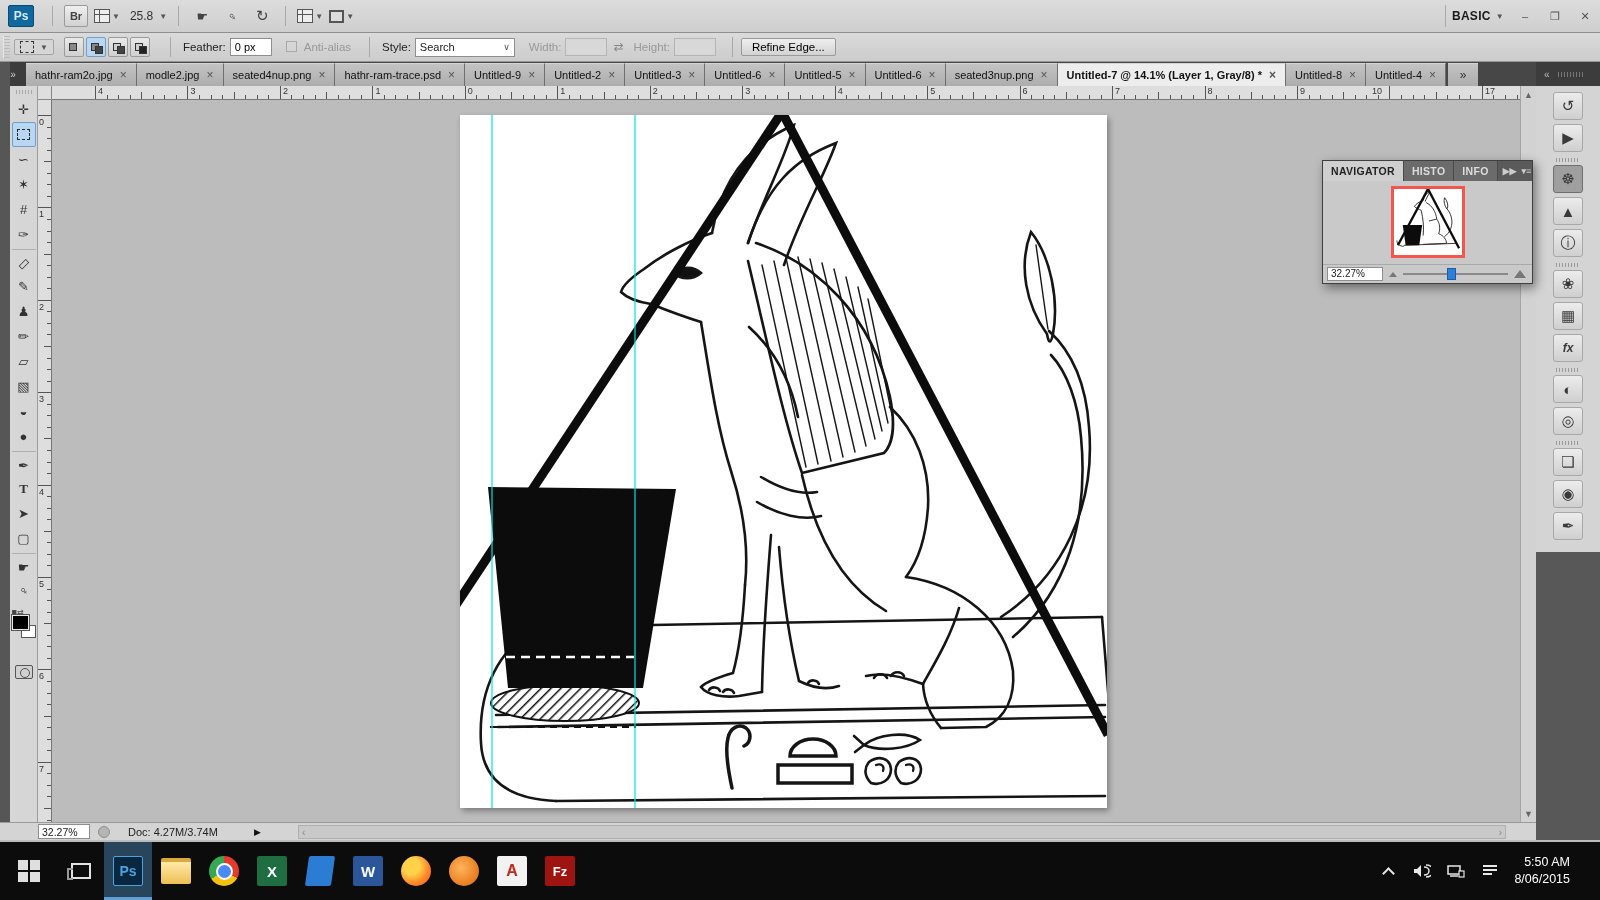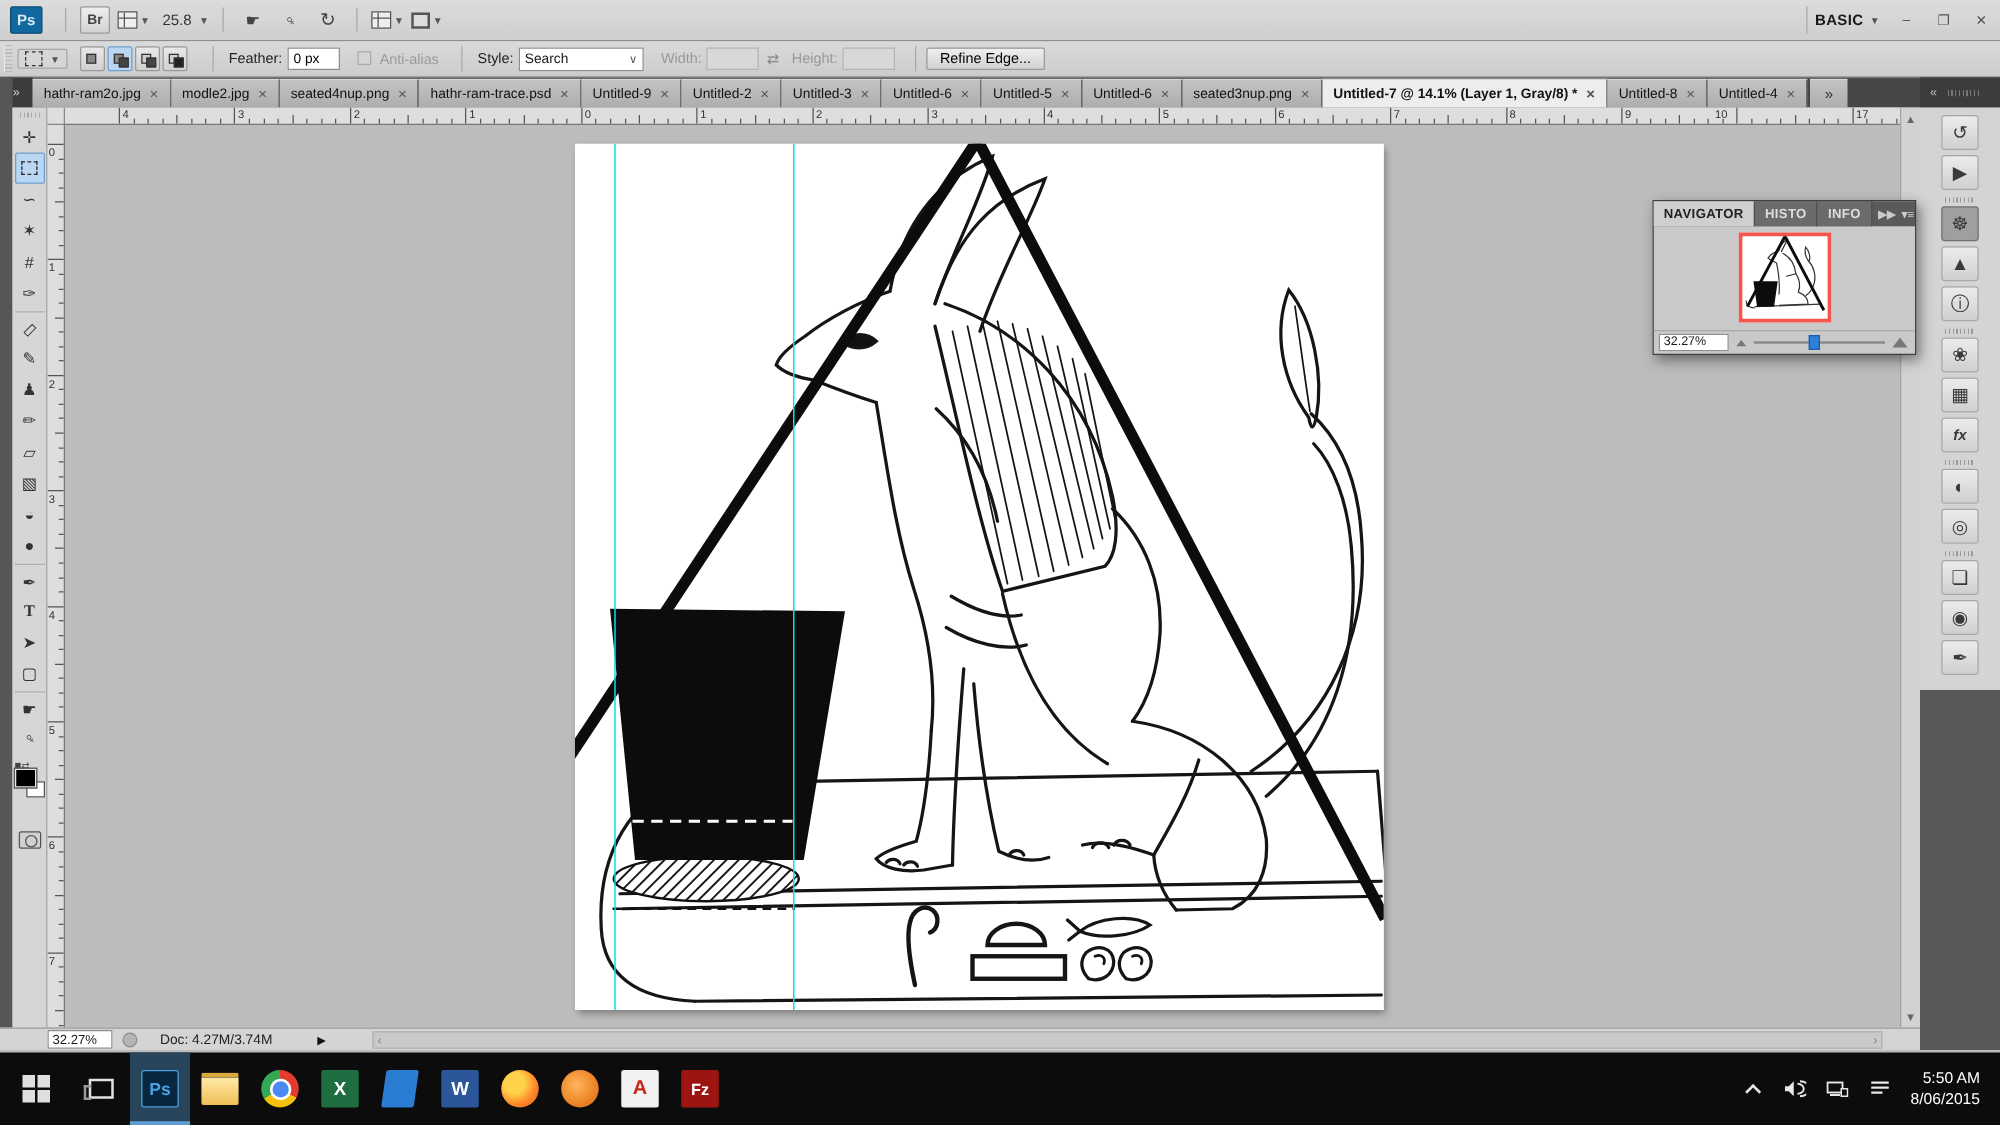--- a/index.html
+++ b/index.html
@@ -145,21 +145,21 @@
 [data-name="taskbar-icon-file-explorer"] .tile{background:linear-gradient(#ffe9a8,#eebf56);border-top:4px solid #d9a93c;height:26px}
 [data-name="taskbar-icon-chrome"] .tile{border-radius:50%;background:conic-gradient(#e33b2e 0 33%,#f4c20d 33% 66%,#34a853 66% 100%);position:relative}
 [data-name="taskbar-icon-chrome"] .tile::after{content:"";width:13px;height:13px;border-radius:50%;background:#4a8af4;border:2px solid #fff}
 [data-name="taskbar-icon-excel"] .tile{background:#1e6e42}
 [data-name="taskbar-icon-photos"] .tile{background:#2b7cd3;transform:skewX(-8deg);width:26px}
 [data-name="taskbar-icon-word"] .tile{background:#2b579a}
 [data-name="taskbar-icon-firefox"] .tile{border-radius:50%;background:radial-gradient(circle at 35% 35%,#ffd24a 0 30%,#ff8a2a 60%,#e3561f 100%)}
 [data-name="taskbar-icon-media-player"] .tile{border-radius:50%;background:radial-gradient(circle at 40% 40%,#ffb55c,#e87c1e 70%,#1f6fb2 100%)}
 [data-name="taskbar-icon-acrobat"] .tile{background:#f2f2f2;color:#c4281c;font-size:16px}
 [data-name="taskbar-icon-filezilla"] .tile{background:#9e1410;font-size:13px}
-.tray{margin-left:auto;display:flex;align-items:center;gap:14px;padding-right:16px;color:#e8e8e8}
+.tray{margin-left:auto;display:flex;align-items:center;gap:14px;padding-right:30px;color:#e8e8e8}
 .tray .ti{display:flex;align-items:center;justify-content:center;width:20px;height:20px}
 .chev{width:9px;height:9px;border-left:2px solid #e8e8e8;border-top:2px solid #e8e8e8;transform:rotate(45deg);margin-top:4px}
 .clock{text-align:right;font-size:12.5px;line-height:1.35;color:#fff}
 </style>
 </head>
 <body>
 
 <div class="screen" data-name="photoshop-window">
 
   <div class="menubar abs" data-name="menu-bar">

